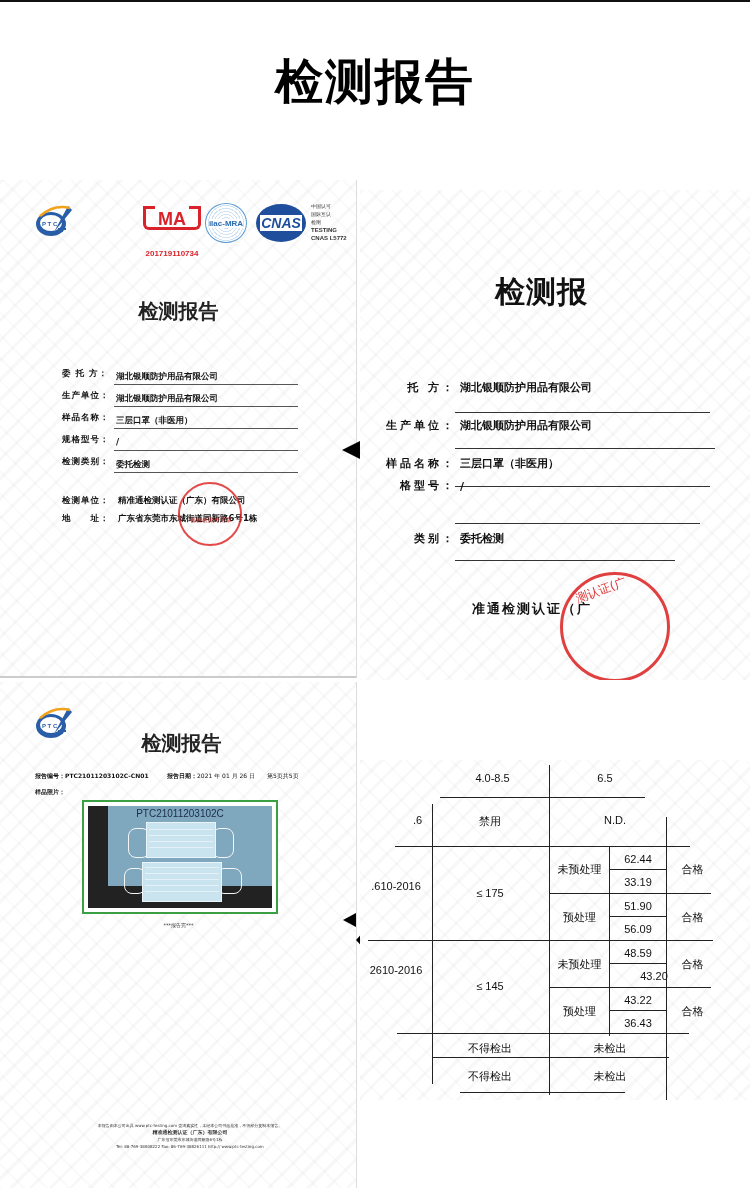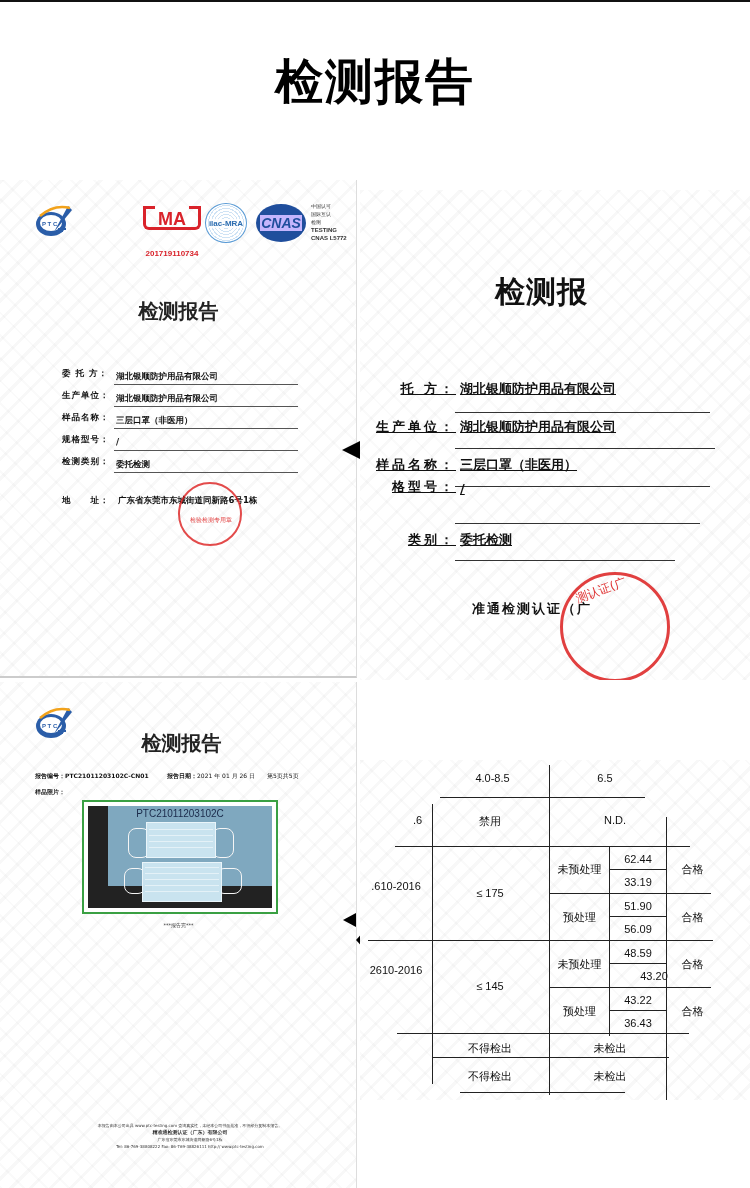--- a/index.html
+++ b/index.html
@@ -17,39 +17,39 @@
   
   .page1 { position: absolute; left: 0; top: 180px; width: 357px; height: 498px; border-right: 1px solid #ddd; border-bottom: 2px solid #ccc; }
   .logo-ptc { position: absolute; left: 34px; top: 22px; width: 42px; height: 38px; }
   .cma { position: absolute; left: 143px; top: 26px; width: 58px; }
   .cma-box { width: 58px; height: 24px; border: 3px solid #d9222a; border-top-color: transparent; border-radius: 0 0 6px 6px; color: #d9222a; font-weight: bold; font-size: 18px; text-align: center; line-height: 20px; font-family: "Liberation Sans", sans-serif; position: relative; }
   .cma-box::before { content: ""; position: absolute; left: -3px; right: -3px; top: -3px; height: 3px; background: linear-gradient(90deg, #d9222a 0 12px, transparent 12px calc(100% - 12px), #d9222a calc(100% - 12px)); }
   .cma-num { color: #d9222a; font-size: 8px; font-weight: bold; text-align: center; margin-top: 19px; font-family: "Liberation Sans", sans-serif; }
   .ilac { position: absolute; left: 205px; top: 23px; width: 42px; height: 40px; border-radius: 50%; border: 1px solid #5a9bd5; background: repeating-radial-gradient(circle at 50% 50%, #fff 0 2px, #cfe3f5 2px 3px); display: flex; align-items: center; justify-content: center; }
   .ilac span { font-size: 8px; color: #2b6cb0; font-weight: bold; background: rgba(255,255,255,0.85); font-family: "Liberation Sans", sans-serif; }
   .cnas { position: absolute; left: 256px; top: 24px; width: 50px; height: 38px; border-radius: 50%; background: #1f4e9c; display: flex; align-items: center; justify-content: center; }
-  .cnas span { color: #fff; font-weight: bold; font-style: italic; font-size: 14px; background: #c4b5fd; color: #1f4e9c; padding: 0 1px; font-family: "Liberation Sans", sans-serif; }
+  .cnas span { color: #fff; font-weight: bold; font-style: italic; font-size: 14px; background: #ffffff; color: #1f4e9c; padding: 0 1px; font-family: "Liberation Sans", sans-serif; }
   .cnas-text { position: absolute; left: 311px; top: 22px; font-size: 5px; line-height: 8px; color: #333; }
   .cnas-text b { font-family: "Liberation Sans", sans-serif; font-size: 6px; }
 
   .p1-title { position: absolute; left: 0; width: 357px; top: 118px; text-align: center; font-size: 20px; font-weight: bold; color: #222; }
   .p1-fields { position: absolute; left: 62px; top: 183px; width: 236px; }
   .p1-row { display: flex; height: 22px; align-items: center; font-size: 8.5px; font-weight: bold; position: relative; }
   .p1-row .lbl { width: 52px; letter-spacing: 1px; }
   .p1-row .val { flex: 1; border-bottom: 1px solid #555; height: 22px; line-height: 26px; padding-left: 2px; }
   .p1-bottom { position: absolute; left: 62px; top: 312px; width: 260px; font-size: 8.5px; font-weight: bold; }
   .p1-bottom .r { display: flex; height: 18px; align-items: center; }
   .p1-bottom .lbl { width: 56px; letter-spacing: 1px; }
   .stamp { position: absolute; left: 178px; top: 302px; width: 64px; height: 64px; border: 2px solid rgba(220,30,30,0.8); border-radius: 50%; }
   .stamp-text { position: absolute; left: 185px; top: 336px; width: 52px; text-align: center; font-size: 6px; color: rgba(220,30,30,0.85); }
 
   
   .zoom1 { position: absolute; left: 360px; top: 190px; width: 390px; height: 490px; overflow: hidden; }
   .zoom1-title { position: absolute; left: 135px; top: 82px; font-size: 30px; font-weight: bold; letter-spacing: 1px; color: #111; }
-  .z1-row { position: absolute; left: 0; display: flex; align-items: center; font-size: 13px; font-weight: bold; text-decoration: underline; }
+  .z1-row { position: absolute; left: 0; display: flex; align-items: center; font-size: 11px; font-weight: bold; }
   .z1-row .lbl { width: 100px; text-align: right; padding-right: 4px; letter-spacing: 3px; }
   .z1-row .val { padding-left: 0; }
   .z1-line { position: absolute; height: 1px; background: #333; }
   .z1-stamp { position: absolute; left: 200px; top: 382px; width: 110px; height: 110px; border: 3px solid rgba(220,30,30,0.85); border-radius: 50%; }
   .z1-stamp-txt { position: absolute; left: 215px; top: 392px; font-size: 12px; color: rgba(220,30,30,0.9); transform: rotate(-20deg); }
   .z1-bottom { position: absolute; left: 112px; top: 410px; font-size: 13px; font-weight: bold; letter-spacing: 2px; }
 
   .arrow-left { position: absolute; width: 0; height: 0; border-top: 9px solid transparent; border-bottom: 9px solid transparent; border-right: 18px solid #000; }
 
   
@@ -135,20 +135,24 @@
         <span class="lbl">规格型号：</span>
         <span class="val">/</span>
       </div>
     <div class="p1-row">
         <span class="lbl">检测类别：</span>
         <span class="val">委托检测</span>
       </div>
   </div>
 
   <div class="p1-bottom">
+    <div class="r">
+        <span class="lbl">检测单位：</span>
+        <span>精准通检测认证（广东）有限公司</span>
+      </div>
     <div class="r">
         <span class="lbl">地　　址：</span>
         <span>广东省东莞市东城街道同新路6号1栋</span>
       </div>
   </div>
   <div class="stamp"></div>
   <div class="stamp-text">检验检测专用章</div>
 </div>
 
 <div class="arrow-left" style="left:342px; top:441px;"></div>

